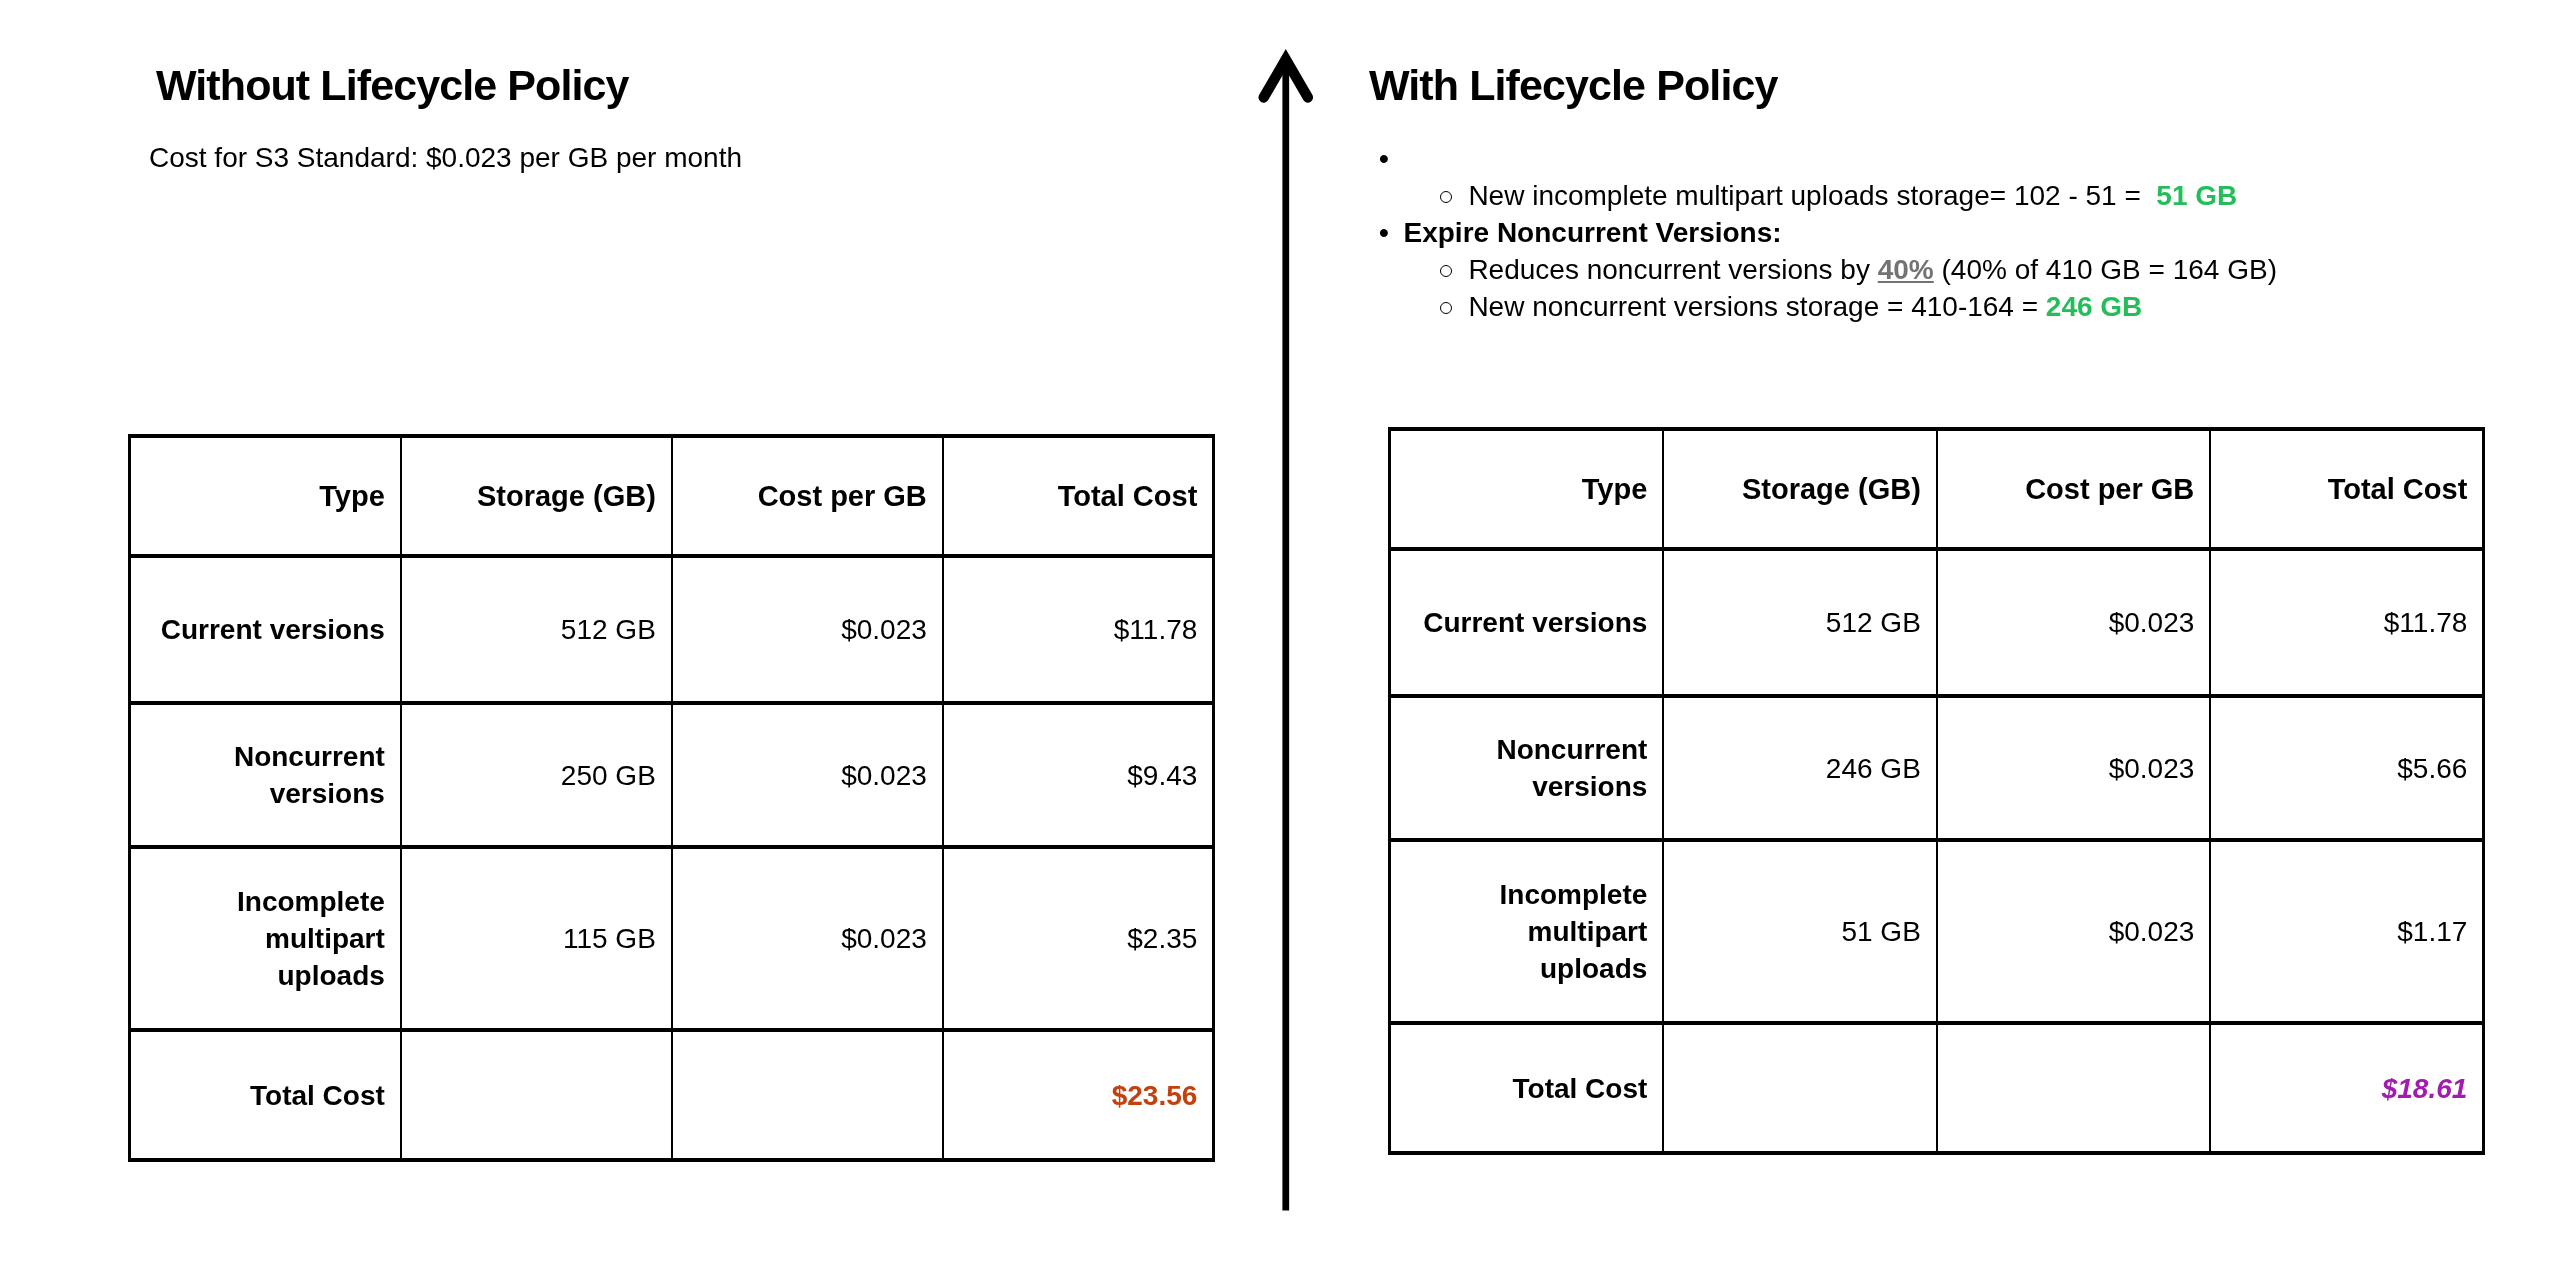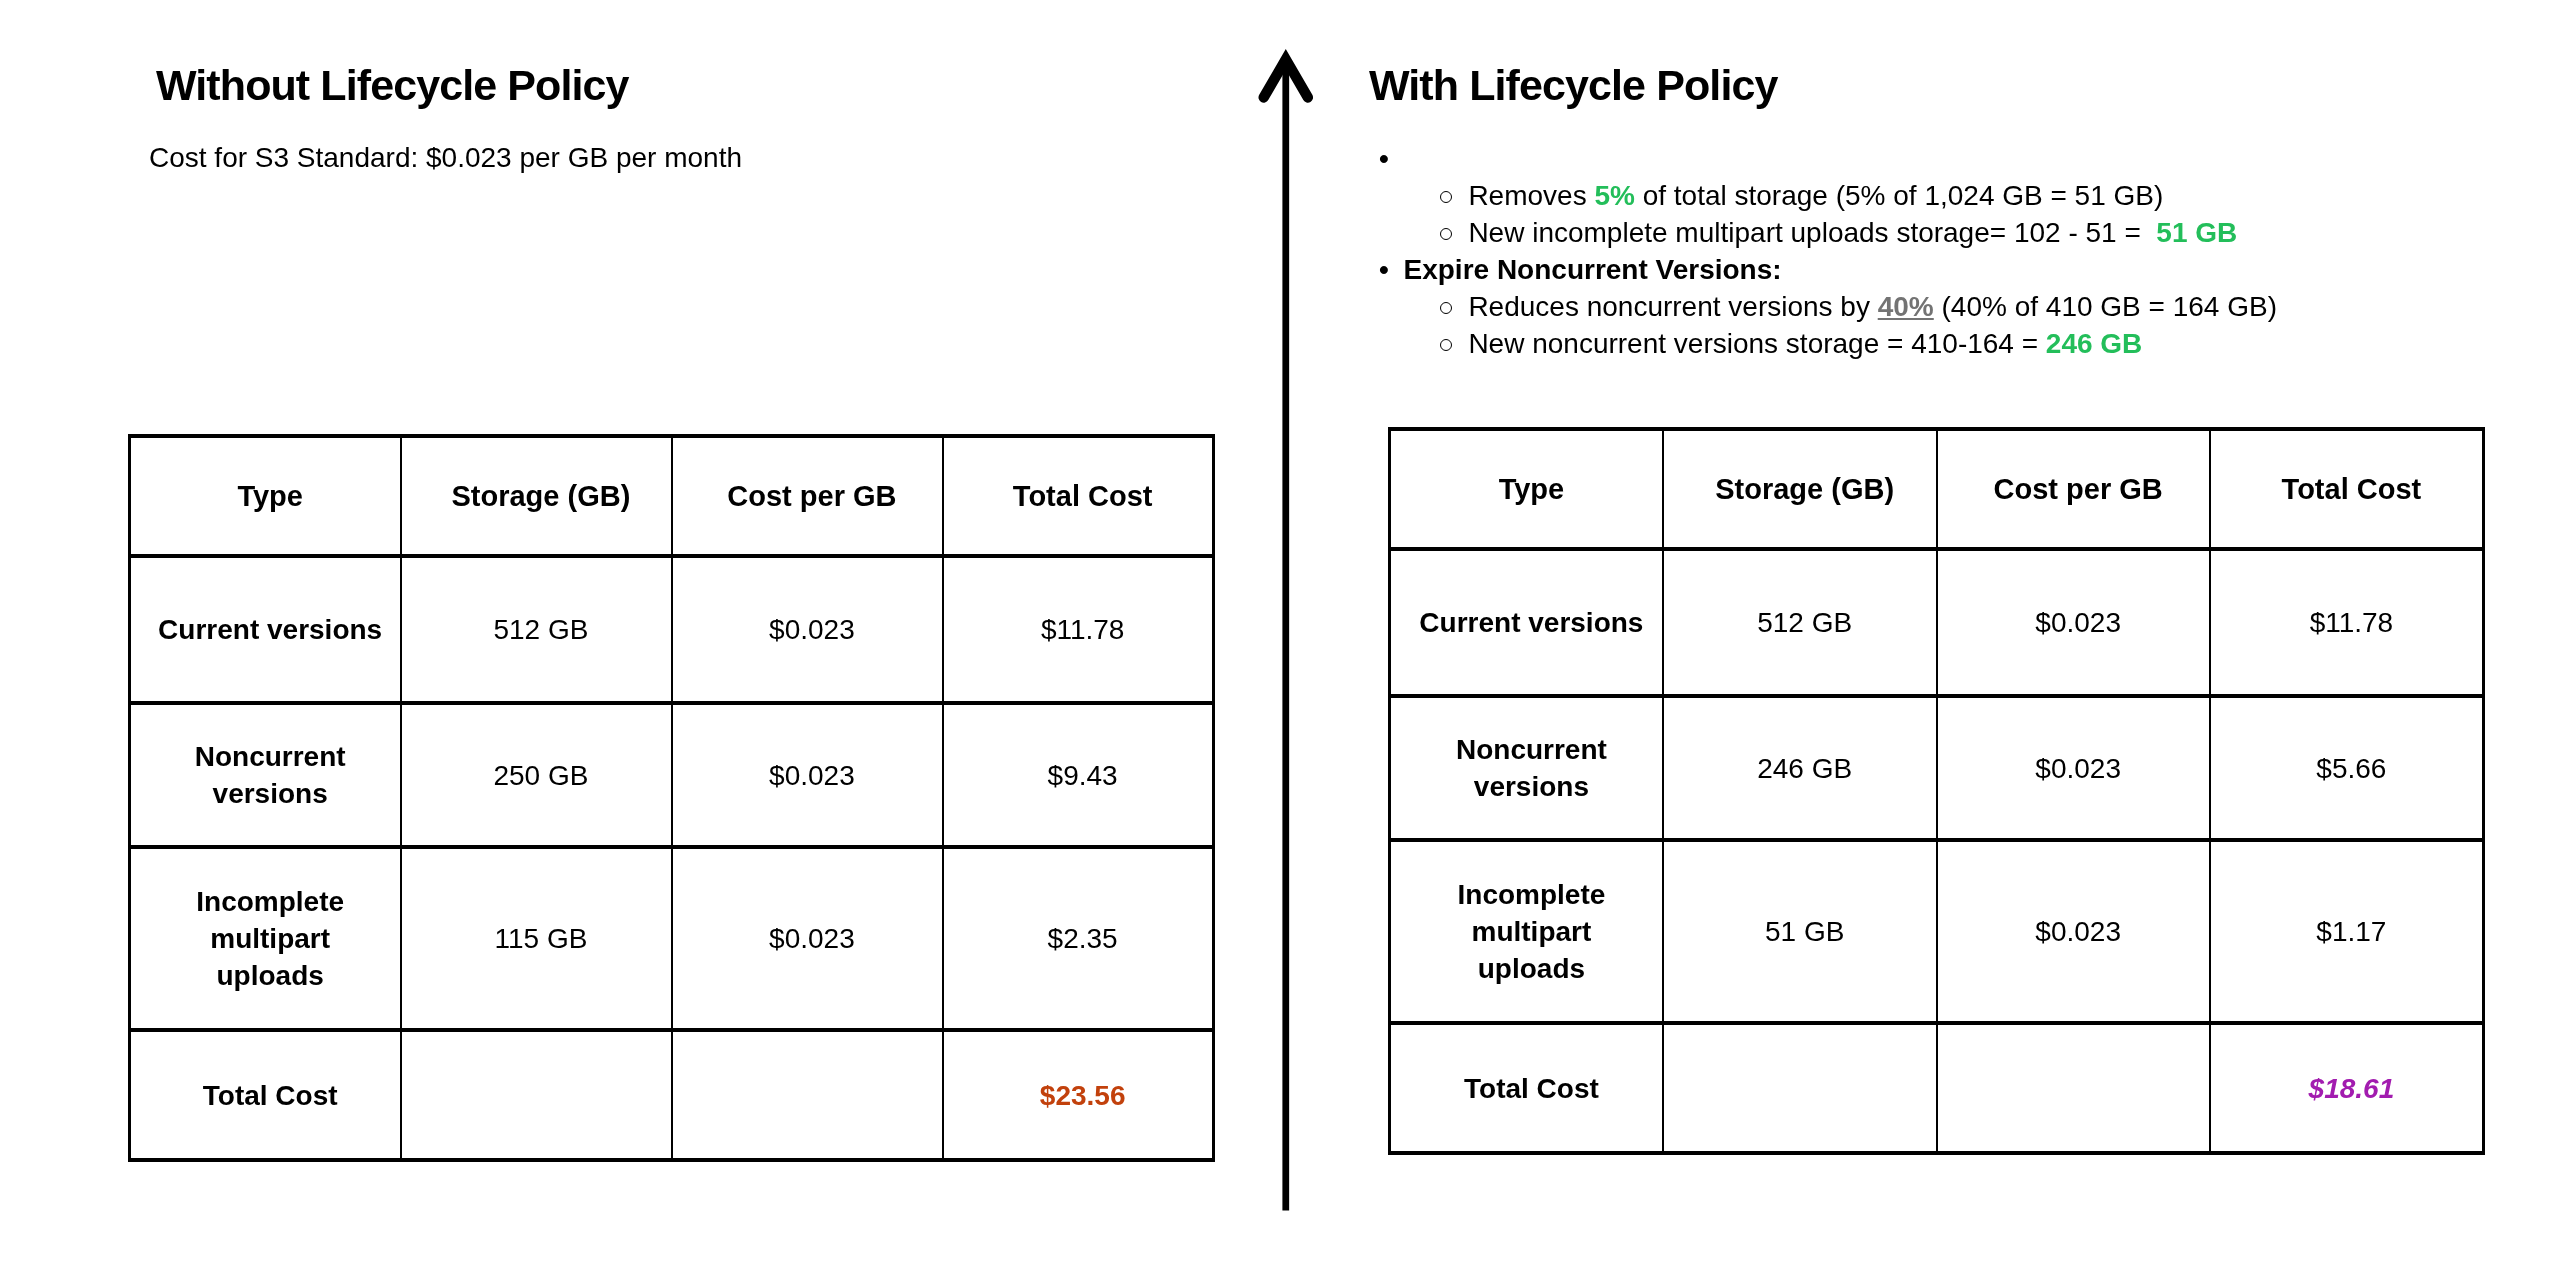--- a/index.html
+++ b/index.html
@@ -71,21 +71,21 @@
   }
   #left-table-wrap  table.cost-table { width: 1087px; }
   #right-table-wrap table.cost-table { width: 1097px; }
 
   .cost-table th, .cost-table td {
     border-left: 2.5px solid #000;
     border-right: 2.5px solid #000;
     border-top: 4.3px solid #000;
     border-bottom: 4.3px solid #000;
     padding: 0 14.7px 0 24.5px;
-    text-align: center;
+    text-align: right;
     vertical-align: middle;
     font-size: 28px;
     line-height: 37px;
     overflow: hidden;
   }
   .cost-table th { font-size: 29px; font-weight: 700; }
   .cost-table td.type-cell { font-weight: 700; }
   .cost-table td.value-cell { font-weight: 400; }
   .cost-table td.total-value { font-weight: 700; }
 
@@ -153,21 +153,20 @@
 <svg class="abs" id="divider-arrow" viewBox="0 0 124 1910">
   <line x1="60" y1="28" x2="60" y2="1898" stroke="#000000" stroke-width="11"></line>
   <polyline points="24,82 60,20 96,82" fill="none" stroke="#000000" stroke-width="17" stroke-linecap="round" stroke-linejoin="miter"></polyline>
 </svg>
 
 <div class="abs panel-title" id="right-title">With Lifecycle Policy</div>
 
 <div class="abs" id="right-bullets">
     <div class="bullet-group">
       <div class="line main-line"><span class="marker dot"></span></div>
-      <div class="line sub-line"><span class="marker circle"></span><span class="sub-text"><span class="plain">Removes </span><span class="hl" style="color: rgb(35, 190, 90);">5%</span><span class="plain"> of total storage (5% of 1,024 GB = 51 GB)</span></span></div>
       <div class="line sub-line"><span class="marker circle"></span><span class="sub-text"><span class="plain">New incomplete multipart uploads storage= 102 - 51 =  </span><span class="hl" style="color: rgb(35, 190, 90);">51 GB</span></span></div>
     </div>
     <div class="bullet-group">
       <div class="line main-line"><span class="marker dot"></span><span class="main-label">Expire Noncurrent Versions:</span></div>
       <div class="line sub-line"><span class="marker circle"></span><span class="sub-text"><span class="plain">Reduces noncurrent versions by </span><span class="hl" style="color: #737373; text-decoration: underline;">40%</span><span class="plain"> (40% of 410 GB = 164 GB)</span></span></div>
       <div class="line sub-line"><span class="marker circle"></span><span class="sub-text"><span class="plain">New noncurrent versions storage = 410-164 = </span><span class="hl" style="color: rgb(35, 190, 90);">246 GB</span></span></div>
     </div>
   </div>
 
 <div class="abs" id="right-table-wrap">

